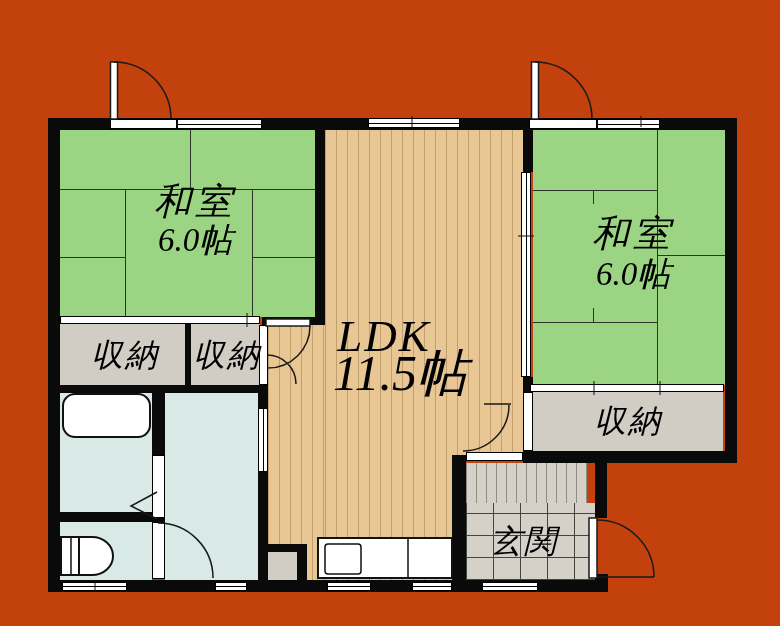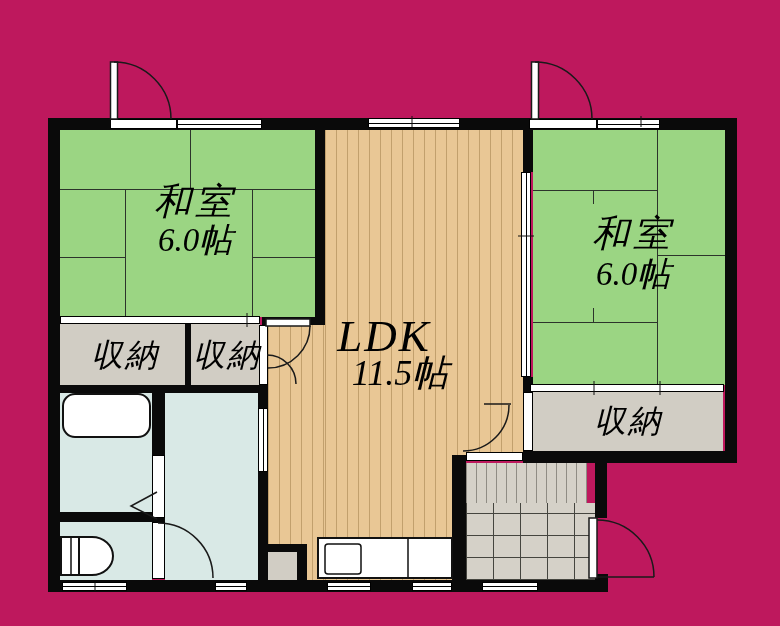--- a/index.html
+++ b/index.html
@@ -1,16 +1,16 @@
 <!DOCTYPE html>
 <html style="--tatami-green: #9bd583; --wood-floor-tan: #e9c795; --wood-stripe: #c2a06d; --storage-gray: #d1cdc4; --wet-area-blue: #d9e9e6; --tile-gray: #d5d1c8; --wall-black: #0a0a0a;"><head>
 <meta charset="utf-8">
 <style>
   html,body{margin:0;padding:0;background:#fff;}
-  .plan{position:relative;width:780px;height:626px;background:#be185d;overflow:hidden;
+  .plan{position:relative;width:780px;height:626px;background:#c2410c;overflow:hidden;
         font-family:"Liberation Serif","DejaVu Serif",serif;}
   .floor{position:absolute;}
   .f-tatami{background:var(--tatami-green,#9bd583);}
   .f-wood{background-color:var(--wood-floor-tan,#e9c795);
           background-image:repeating-linear-gradient(90deg,var(--wood-stripe,#c2a06d) 0 1px,transparent 1px 11px);}
   .f-gray{background:var(--storage-gray,#d1cdc4);}
   .f-blue{background:var(--wet-area-blue,#d9e9e6);}
   .f-stripes{background-color:var(--tile-gray,#d5d1c8);
              background-image:repeating-linear-gradient(90deg,#8f8c84 0 1px,transparent 1px 10px);}
   .f-tile{background-color:var(--tile-gray,#d5d1c8);
@@ -135,18 +135,19 @@
       <line x1="641" y1="116" x2="641" y2="127"></line>
       <line x1="95" y1="582" x2="95" y2="591"></line>
     </g>
   </svg>
 
   <div class="label" style="left:195px;top:201px;font-size:37px;letter-spacing:4px;">和室</div>
   <div class="label" style="left:195px;top:240px;font-size:33px;">6.0帖</div>
   <div class="label" style="left:633px;top:233px;font-size:37px;letter-spacing:4px;">和室</div>
   <div class="label" style="left:633px;top:274px;font-size:33px;">6.0帖</div>
   <div class="label" style="left:384px;top:336px;font-size:45px;letter-spacing:2px;">LDK</div>
-  <div class="label" style="left:400px;top:373px;font-size:36px;">11.5帖</div>
+  <div class="label" style="left:400px;top:373px;font-size:50px;">11.5帖</div>
   <div class="label" style="left:125px;top:355px;font-size:32px;letter-spacing:2px;">収納</div>
   <div class="label" style="left:227px;top:355px;font-size:32px;letter-spacing:2px;">収納</div>
   <div class="label" style="left:628px;top:421px;font-size:32px;letter-spacing:2px;">収納</div>
+  <div class="label" style="left:524px;top:541px;font-size:32px;letter-spacing:2px;">玄関</div>
 
 </div>
 
 </body></html>

